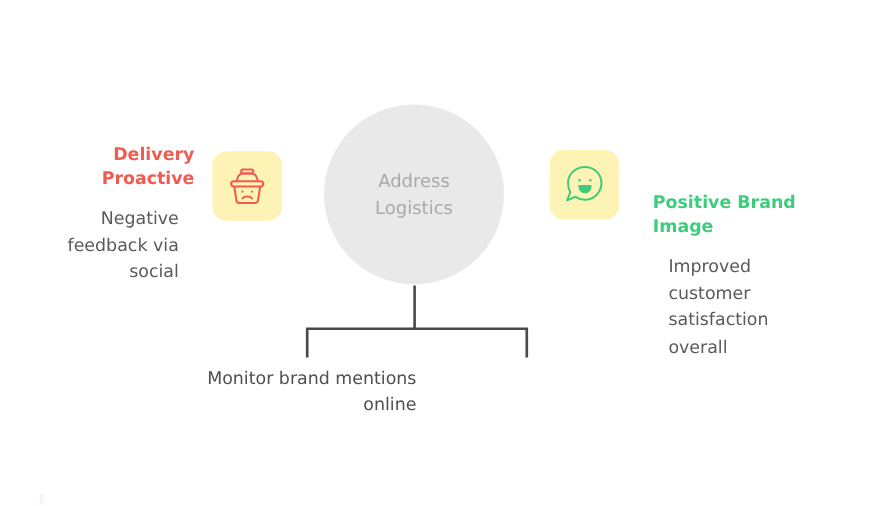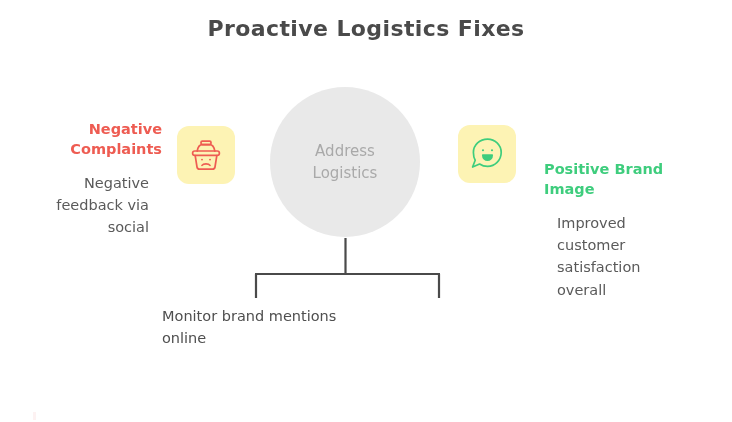--- a/index.html
+++ b/index.html
@@ -107,21 +107,21 @@
     top: 0;
     width: 732px;
     height: 422px;
     pointer-events: none;
   }
 
   
   .branch {
     position: absolute;
     width: 185px;
-    text-align: left;
+    text-align: right;
     font-family: "DejaVu Sans", sans-serif;
     font-size: 14.5px;
     line-height: 1.5;
     color: #4f4f4f;
   }
   #branch-left  { left: 162px; top: 306px; }
   #branch-right { left: 348px; top: 306px; }
 
   .wm {
     position: absolute;
@@ -130,21 +130,20 @@
     width: 3px;
     height: 8px;
     background: #fdf2f2;
   }
 </style>
 </head>
 <body>
 
 <div class="stage">
 
-  <div class="title">Proactive Logistics Fixes</div>
 
   <svg class="connector" viewBox="0 0 732 422" width="732" height="422">
 
     <line x1="345.5" y1="238" x2="345.5" y2="274" stroke="#4a4a4a" stroke-width="2.2"></line>
 
     <line x1="255" y1="274" x2="440" y2="274" stroke="#4a4a4a" stroke-width="2.2"></line>
 
     <line x1="256" y1="274" x2="256" y2="298" stroke="#4a4a4a" stroke-width="2.2"></line>
 
     <line x1="439" y1="274" x2="439" y2="298" stroke="#4a4a4a" stroke-width="2.2"></line>
@@ -179,21 +178,21 @@
       <path d="M33.2 17.6 C33.2 25.4 26.8 31.4 19.6 31.4 C16.6 31.4 13.8 30.5 11.6 29.0 L4.6 32.0 L7.2 25.2 C5.9 23.1 5.4 20.6 5.4 17.6 C5.4 9.8 11.8 4.2 19.6 4.2 C26.8 4.2 33.2 9.8 33.2 17.6 Z"></path>
 
       <circle cx="15.0" cy="15.2" r="1.05" fill="#3ecd7d" stroke="none"></circle>
       <circle cx="24.0" cy="15.2" r="1.05" fill="#3ecd7d" stroke="none"></circle>
 
       <path d="M14.8 20.0 L24.2 20.0 C24.2 23.4 21.8 25.2 19.5 25.2 C17.2 25.2 14.8 23.4 14.8 20.0 Z" fill="#3ecd7d" stroke="#3ecd7d"></path>
     </svg>
   </div>
 
   <div class="side-block" id="side-left">
-    <div class="side-heading">Negative Complaints</div>
+    <div class="side-heading">Delivery Proactive</div>
     <div class="side-body">Negative feedback via social</div>
   </div>
 
   <div class="side-block" id="side-right">
     <div class="side-heading">Positive Brand Image</div>
     <div class="side-body">Improved customer satisfaction overall</div>
   </div>
 
   <div class="branch" id="branch-left">Monitor brand mentions online</div>
 

